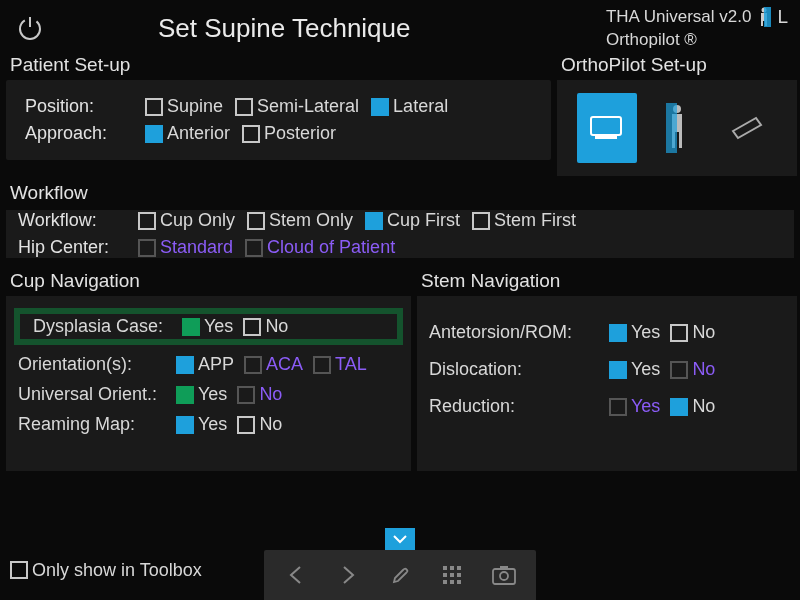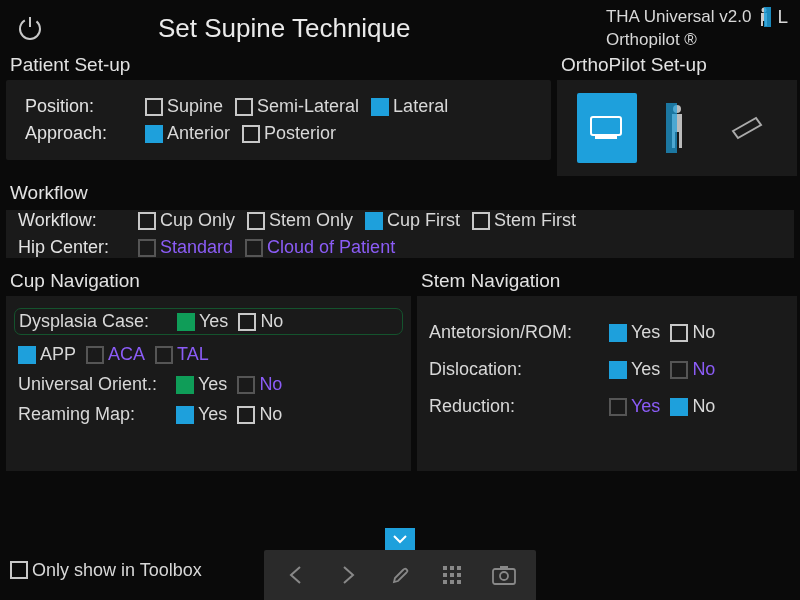--- a/index.html
+++ b/index.html
@@ -41,21 +41,21 @@
   .opt.disabled { color: #8b5cf6; }
   .opt-label { font-size:18px; }
 
   .workflow-section { padding: 4px 6px 0 6px; }
   .workflow-box { background: #1a1a1a; padding: 0 12px; }
 
   .nav-sections { display: grid; grid-template-columns: 405px 380px; gap: 6px; padding: 4px 6px 0 6px; }
   .nav-box { background: #1a1a1a; padding: 8px 12px 10px 12px; min-height:175px;}
   .nav-row { display:flex; align-items:center; gap:10px; margin:9px 0; font-size:18px;}
   .nav-label { width:148px; }
-  .highlight-row { border: 1px solid #14532d; border-radius:7px; padding: 2px 4px; margin: 4px -4px 8px -4px; }
+  .highlight-row { border: 6px solid #14532d; border-radius:0; padding: 2px 4px; margin: 4px -4px 8px -4px; text-align: center; }
 
   .ortho-box { background:#1a1a1a; padding:10px; display:flex; gap:10px; align-items:center; justify-content:center; height:96px;}
   .ortho-item { width:60px; height:70px; display:flex; align-items:center; justify-content:center; border-radius:2px; cursor:pointer;}
   .ortho-item.active { background:#1ea0dc; }
 
   .footer {
     position:absolute; bottom:0; left:0; right:0;
     display:flex; align-items:center; height:60px;
     padding: 0 10px;
   }
@@ -208,20 +208,21 @@
         <span class="opt">
             <span class="cb checked-green"></span>
             <span class="opt-label">Yes</span>
           </span>
         <span class="opt">
             <span class="cb"></span>
             <span class="opt-label">No</span>
           </span>
       </div>
       <div class="nav-row">
+        <span class="nav-label">Orientation(s):</span>
         <span class="opt">
             <span class="cb checked-blue"></span>
             <span class="opt-label">APP</span>
           </span>
         <span class="opt disabled">
             <span class="cb disabled"></span>
             <span class="opt-label">ACA</span>
           </span>
         <span class="opt disabled">
             <span class="cb disabled"></span>

